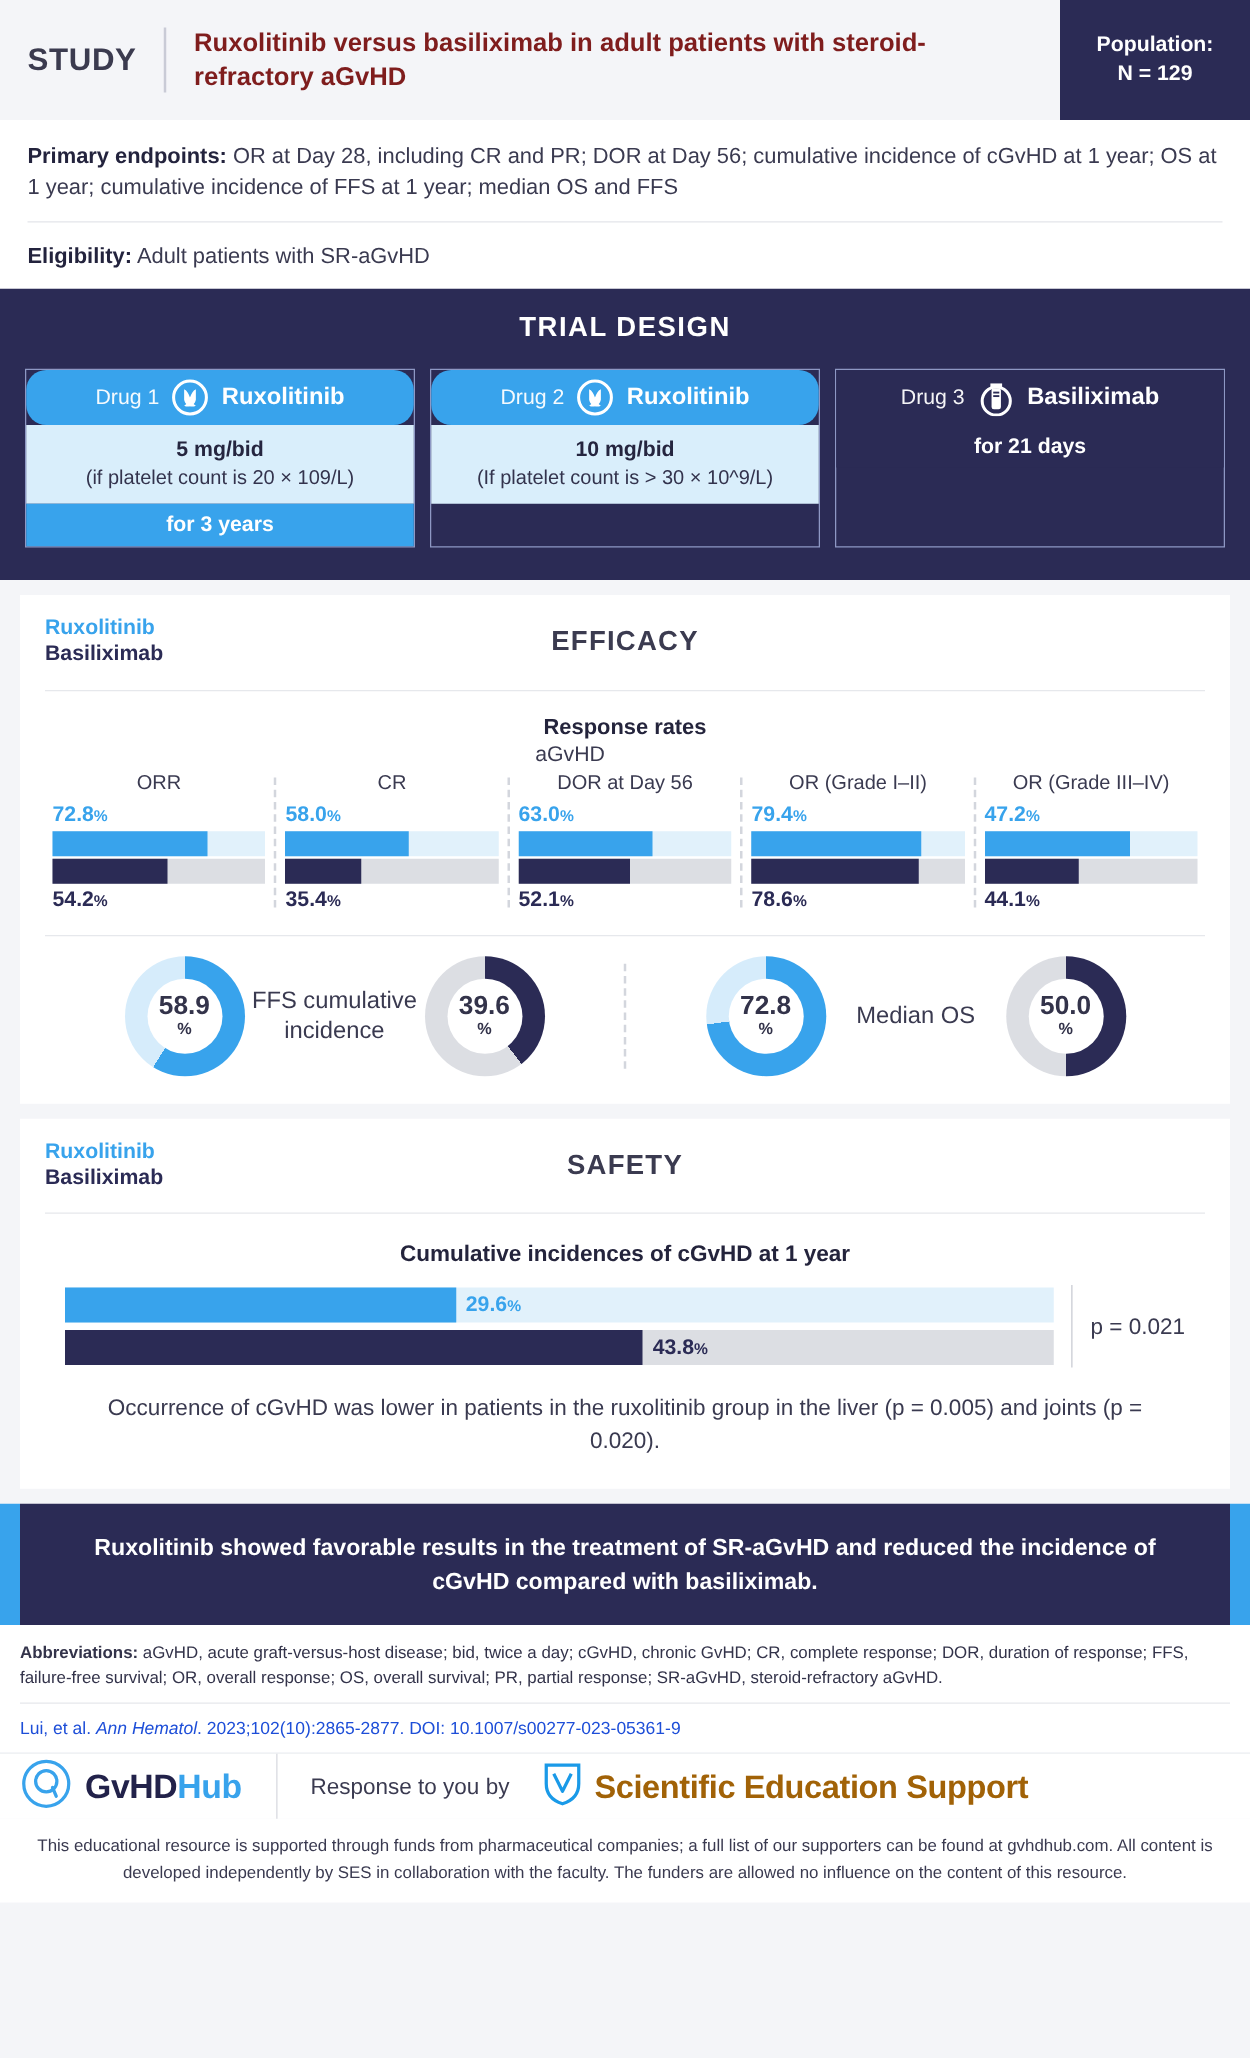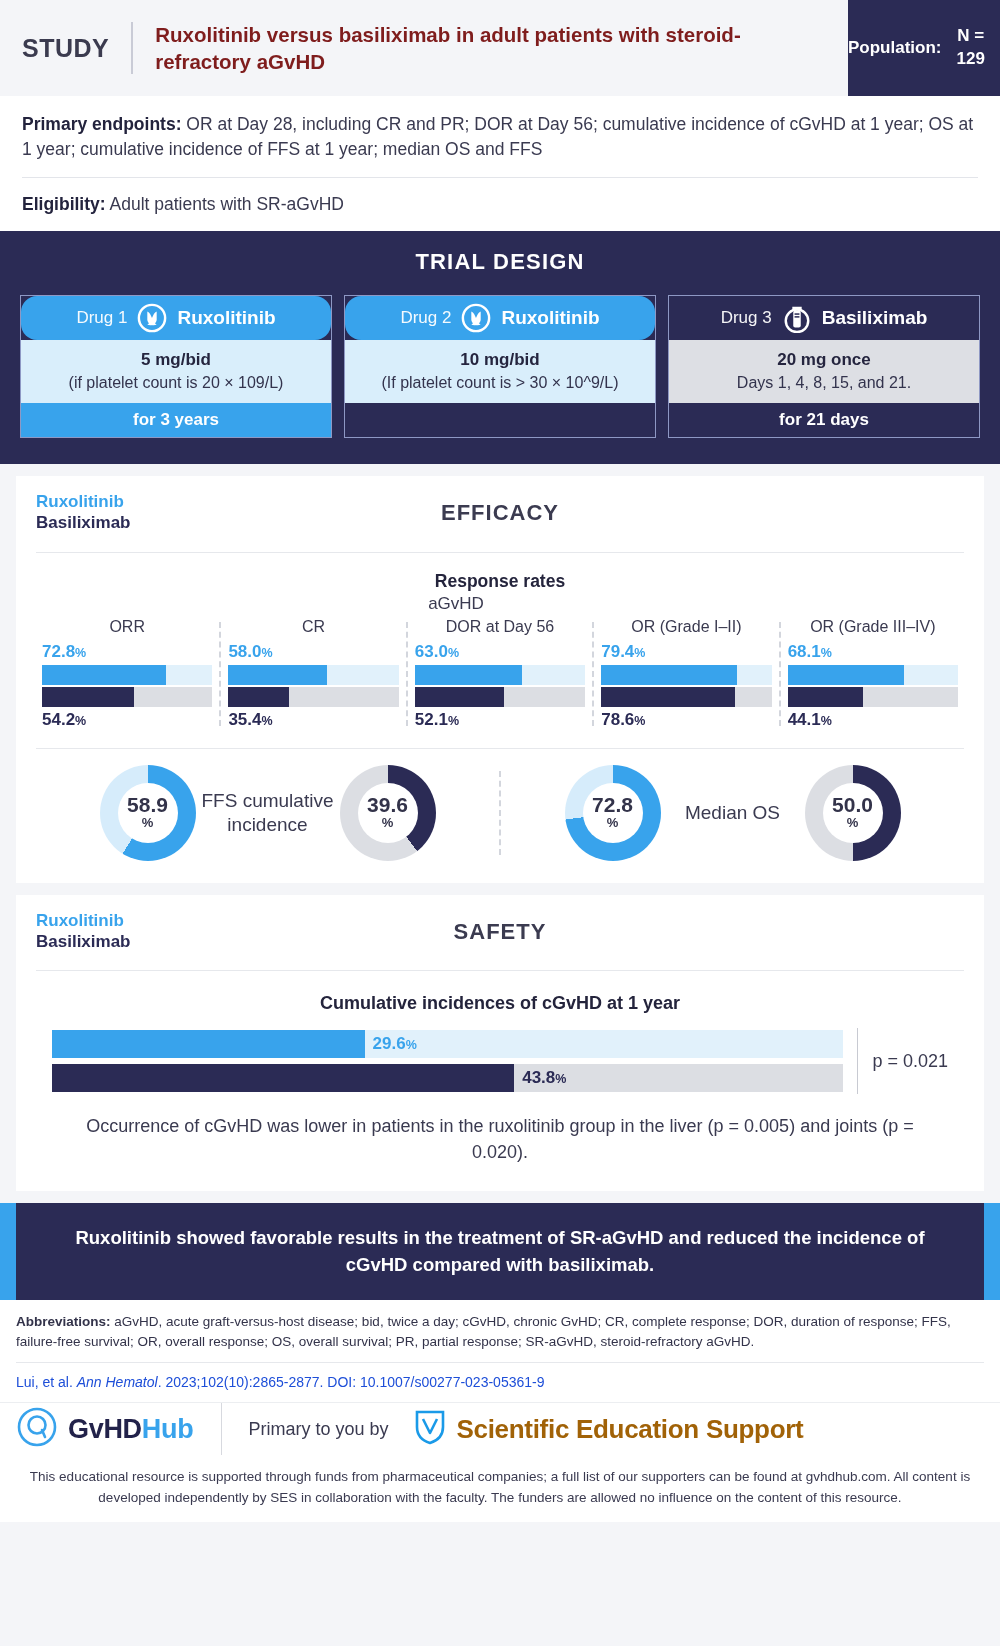--- a/index.html
+++ b/index.html
@@ -18,21 +18,21 @@
     font-size: 25px; font-weight: bold; letter-spacing: 0.5px;
     color: #3b3b4f; padding-right: 22px;
   }
   .hdr-divider { width: 2px; align-self: stretch; background: #c9cbd6; margin: 22px 0; }
   .study-title {
     font-size: 20.5px; font-weight: bold; line-height: 1.32; color: #7f1d1d;
     padding-left: 22px; max-width: 640px;
   }
   .pop-box {
     width: 152px; background: #2b2b55; color: #fff;
-    display: flex; flex-direction: row; align-items: center; justify-content: center;
+    display: flex; flex-direction: column; align-items: center; justify-content: center;
     font-weight: bold; font-size: 17px; line-height: 1.35; text-align: center;
   }
 
   
   .endpoints { background: #fff; padding: 16px 22px 14px 22px; }
   .endpoints p { font-size: 17.5px; line-height: 1.42; color: #3a3a50; }
   .endpoints b { font-weight: bold; color: #23233d; }
   .rule { height: 1px; background: #e3e5ea; margin: 15px 0 14px 0; }
 
   
@@ -236,24 +236,20 @@
             <svg class="vial-icon" viewBox="0 0 32 32">
                 <circle cx="16" cy="19" r="12" fill="none" stroke="#ffffff" stroke-width="2.6"></circle>
                 <rect x="11" y="4" width="10" height="4" fill="#ffffff"></rect>
                 <rect x="12" y="8" width="8" height="18" rx="2" fill="#ffffff"></rect>
                 <rect x="13.4" y="11" width="5.2" height="1.6" fill="#2b2b55"></rect>
                 <rect x="13.4" y="14" width="5.2" height="1.6" fill="#2b2b55"></rect>
               </svg>
           </span>
           <span class="dname">Basiliximab</span>
         </div>
-        <div class="drug-body">
-          <div class="drug-dose">20 mg once</div>
-          <div class="drug-sub">Days 1, 4, 8, 15, and 21.</div>
-        </div>
         <div class="drug-foot">for 21 days</div>
       </div>
 
     </div>
   </div>
 
   <div class="card">
     <div class="card-head">
       <div class="legend">
         <div class="rux">Ruxolitinib</div>
@@ -313,21 +309,21 @@
             <div class="bar-fill blue" style="width:79.4%"></div>
           </div>
         <div class="bar-track grey">
             <div class="bar-fill navy" style="width:78.6%"></div>
           </div>
         <div class="rr-val-bot"><span>78.6</span><span class="pc">%</span></div>
       </div>
 
       <div class="rr-col">
         <div class="rr-name">OR (Grade III–IV)</div>
-        <div class="rr-val-top"><span>68.1</span><span class="pc">%</span></div>
+        <div class="rr-val-top"><span>47.2</span><span class="pc">%</span></div>
         <div class="bar-track light">
             <div class="bar-fill blue" style="width:68.1%"></div>
           </div>
         <div class="bar-track grey">
             <div class="bar-fill navy" style="width:44.1%"></div>
           </div>
         <div class="rr-val-bot"><span>44.1</span><span class="pc">%</span></div>
       </div>
 
     </div>
@@ -422,21 +418,21 @@
       <span>
         <svg width="42" height="42" viewBox="0 0 42 42">
             <circle cx="21" cy="21" r="18" fill="none" stroke="#38a3ec" stroke-width="2.6"></circle>
             <circle cx="21" cy="19" r="8.5" fill="none" stroke="#38a3ec" stroke-width="2.6"></circle>
             <path d="M26 24 L29 31" stroke="#38a3ec" stroke-width="2.6" stroke-linecap="round"></path>
           </svg>
       </span>
       <span class="gvhd-text"><span style="color:#22224a">GvHD</span><span>Hub</span></span>
     </div>
     <div class="logo-div"></div>
-    <div class="brought">Primary to you by</div>
+    <div class="brought">Response to you by</div>
     <span class="ses-mark">
       <svg width="32" height="36" viewBox="0 0 32 36">
           <path d="M3 3 H29 V18 Q29 30 16 34 Q3 30 3 18 Z" fill="none" stroke="#1a9ae8" stroke-width="2.6"></path>
           <path d="M9 10 L16 24 L23 10" fill="none" stroke="#1a9ae8" stroke-width="2.6" stroke-linejoin="round"></path>
         </svg>
     </span>
     <span class="ses-text">Scientific Education Support</span>
   </div>
 
   <div class="disclaimer">This educational resource is supported through funds from pharmaceutical companies; a full list of our supporters can be found at gvhdhub.com. All content is developed independently by SES in collaboration with the faculty. The funders are allowed no influence on the content of this resource.</div>

